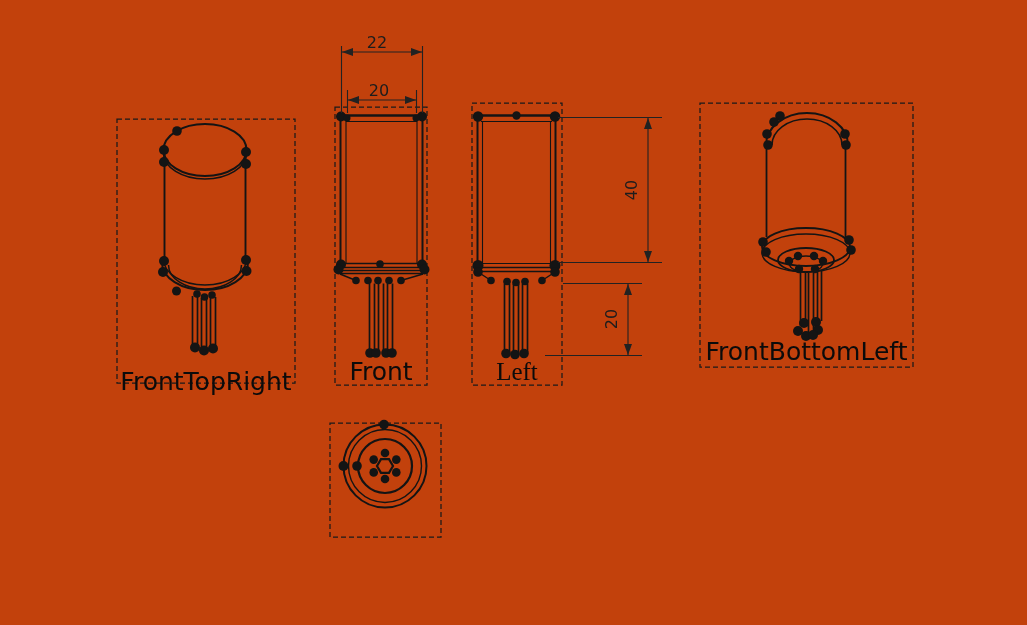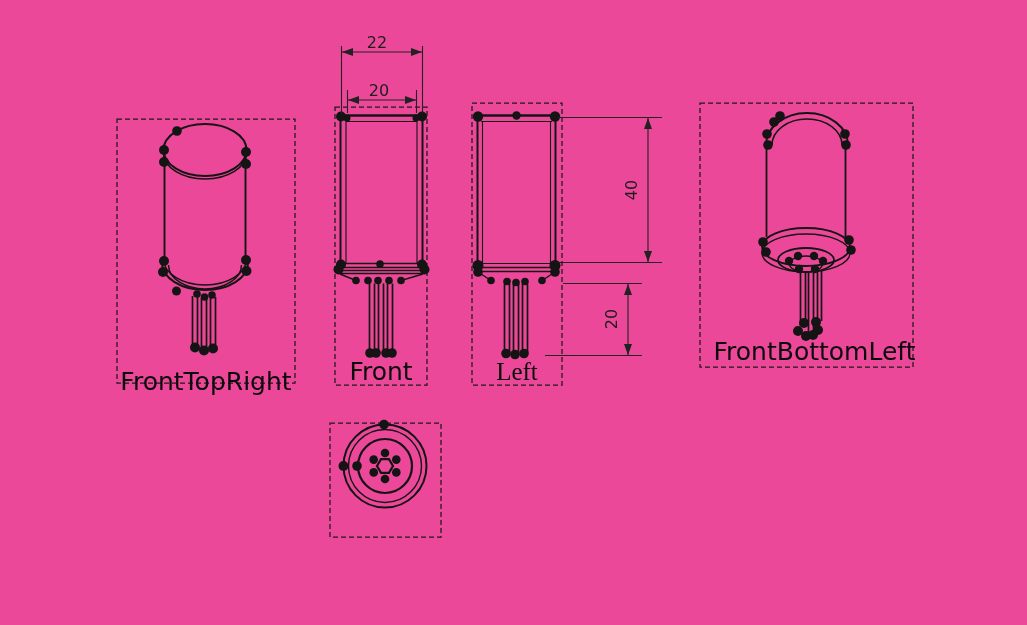--- a/index.html
+++ b/index.html
@@ -1,18 +1,18 @@
 <!DOCTYPE html>
 <html><head>
 <meta charset="utf-8">
 <style>
   html,body{margin:0;padding:0;background:#f0f1f4;}
   .canvas{
     position:relative;width:1027px;height:625px;overflow:hidden;
-    background:#ec4899;
+    background:#c2410c;
     font-family:"DejaVu Sans","Liberation Sans",sans-serif;
   }
   .canvas svg{position:absolute;left:0;top:0;}
   .view-label{
     position:absolute;color:#0b0b0b;text-align:center;
     font-size:25px;line-height:27px;white-space:nowrap;
   }
   
   .ln{stroke:#141414;fill:none;}
   .dash{stroke:#1a1a1a;stroke-width:1.25;fill:none;stroke-dasharray:5 3;}
@@ -269,14 +269,14 @@
         <circle class="dot" cx="384" cy="424.5" r="4.8"></circle>
         <circle class="dot" cx="343.5" cy="466" r="5"></circle>
         <circle class="dot" cx="357" cy="466" r="4.8"></circle>
       </g>
     </g>
   </svg>
 
   <div class="view-label" style="left:117px;top:356px;width:178px;margin-top:12px;">FrontTopRight</div>
   <div class="view-label" style="left:335px;top:358px;width:92px;">Front</div>
   <div class="view-label" style="left:472px;top:358px;width:90px;font-family:Liberation Serif, serif;">Left</div>
-  <div class="view-label" style="left:700px;top:338px;width:213px;margin-left:8px;">FrontBottomLeft</div>
+  <div class="view-label" style="left:700px;top:338px;width:213px;">FrontBottomLeft</div>
 </div>
 
 </body></html>

